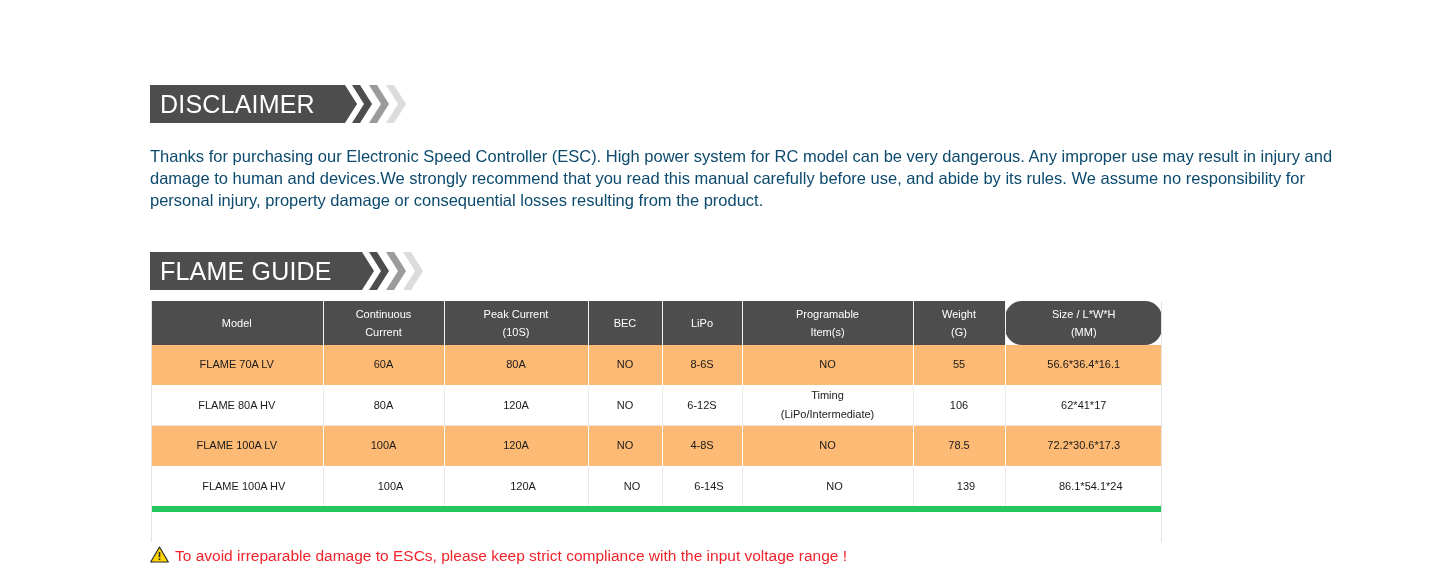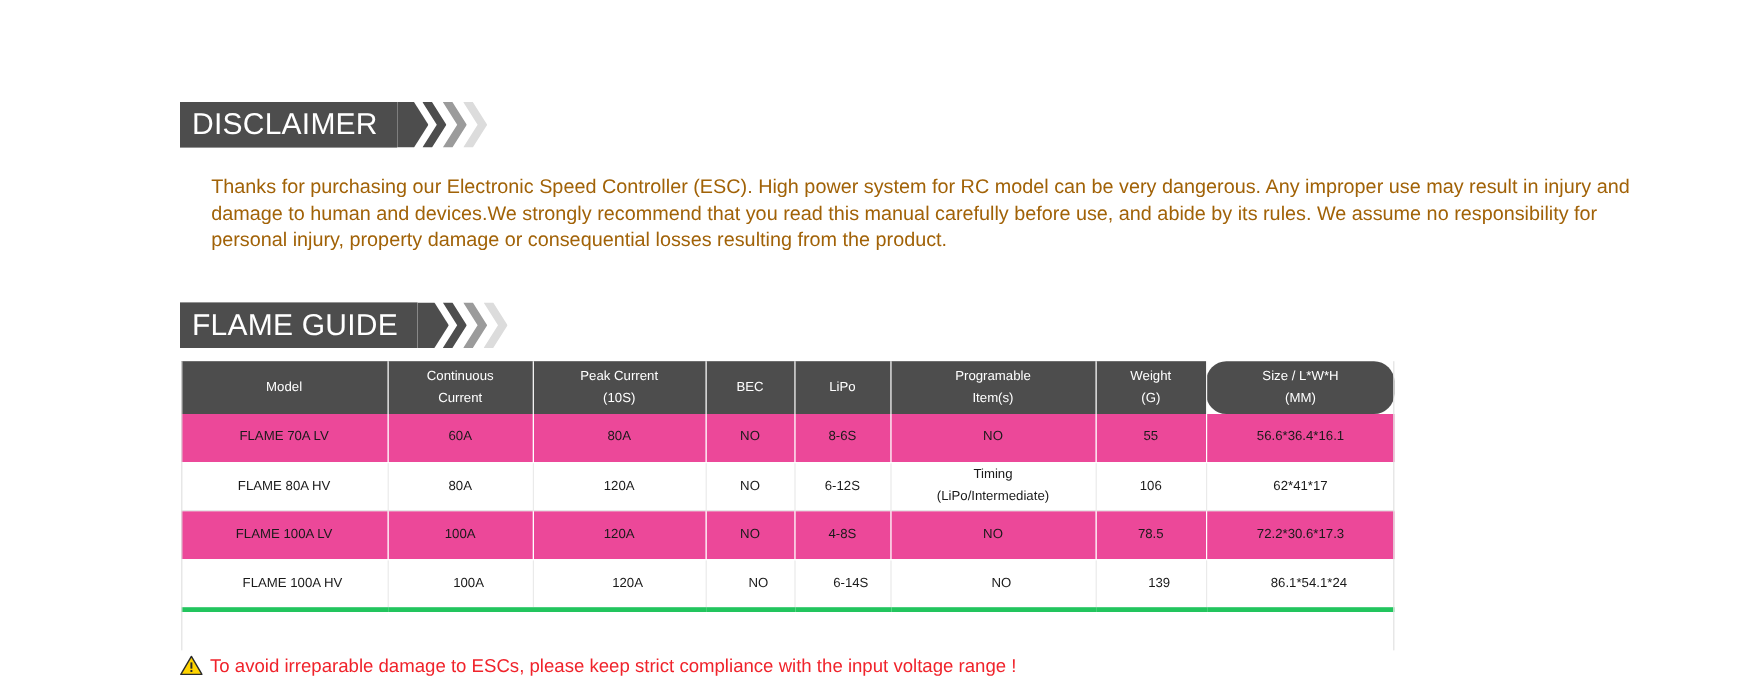--- a/index.html
+++ b/index.html
@@ -63,23 +63,22 @@
   }
 
   
   .disclaimer-text {
     position: absolute;
     left: 150px;
     top: 128px;
     width: 1205px;
     font-size: 16.5px;
     line-height: 22px;
-    color: #a16207;
+    color: #0c4a6e;
     text-align: left;
-    margin-left: 26px;
   }
 
   
   .spec-table {
     position: absolute;
     left: 151px;
     top: 301px;
     width: 1011px;
     border-collapse: collapse;
     table-layout: fixed;
@@ -108,29 +107,29 @@
     line-height: 19px;
     color: #1a1a1a;
     border-right: 1px solid #ffffff;
     border-bottom: 1px solid #e6e6e6;
   }
   .spec-table tbody tr.row-odd td {
     background: #ffffff;
     border-right-color: #eaeaea;
   }
   .spec-table tbody tr.row-even td {
-    background: #ec4899;
+    background: #fdba74;
     border-right-color: #ffffff;
     border-bottom-color: #ffffff;
   }
   .spec-table tbody td:last-child {
     border-right: none;
   }
   .spec-table tbody tr:last-child td {
-    border-bottom: 4px solid #22c55e;
+    border-bottom: 6px solid #22c55e;
     padding-left: 16px;
   }
   .tbl-outline {
     position: absolute;
     left: 151px;
     top: 301px;
     width: 1011px;
     height: 241px;
     border-left: 1px solid #e2e2e2;
     border-right: 1px solid #e2e2e2;

